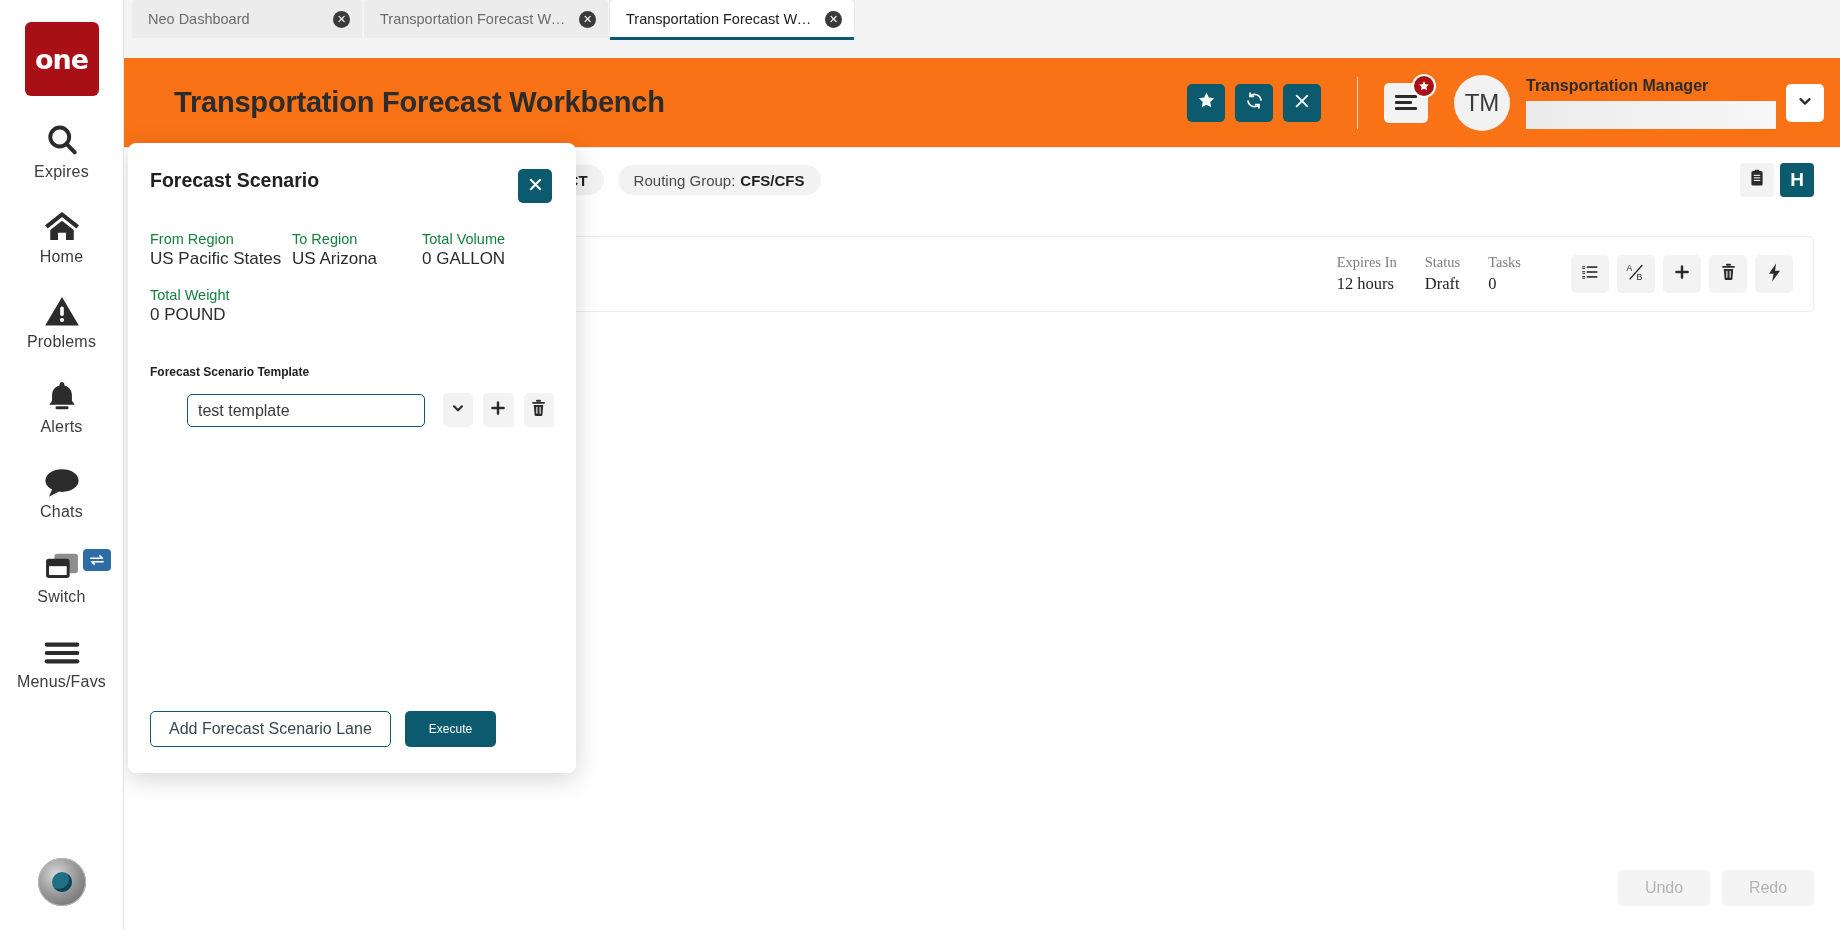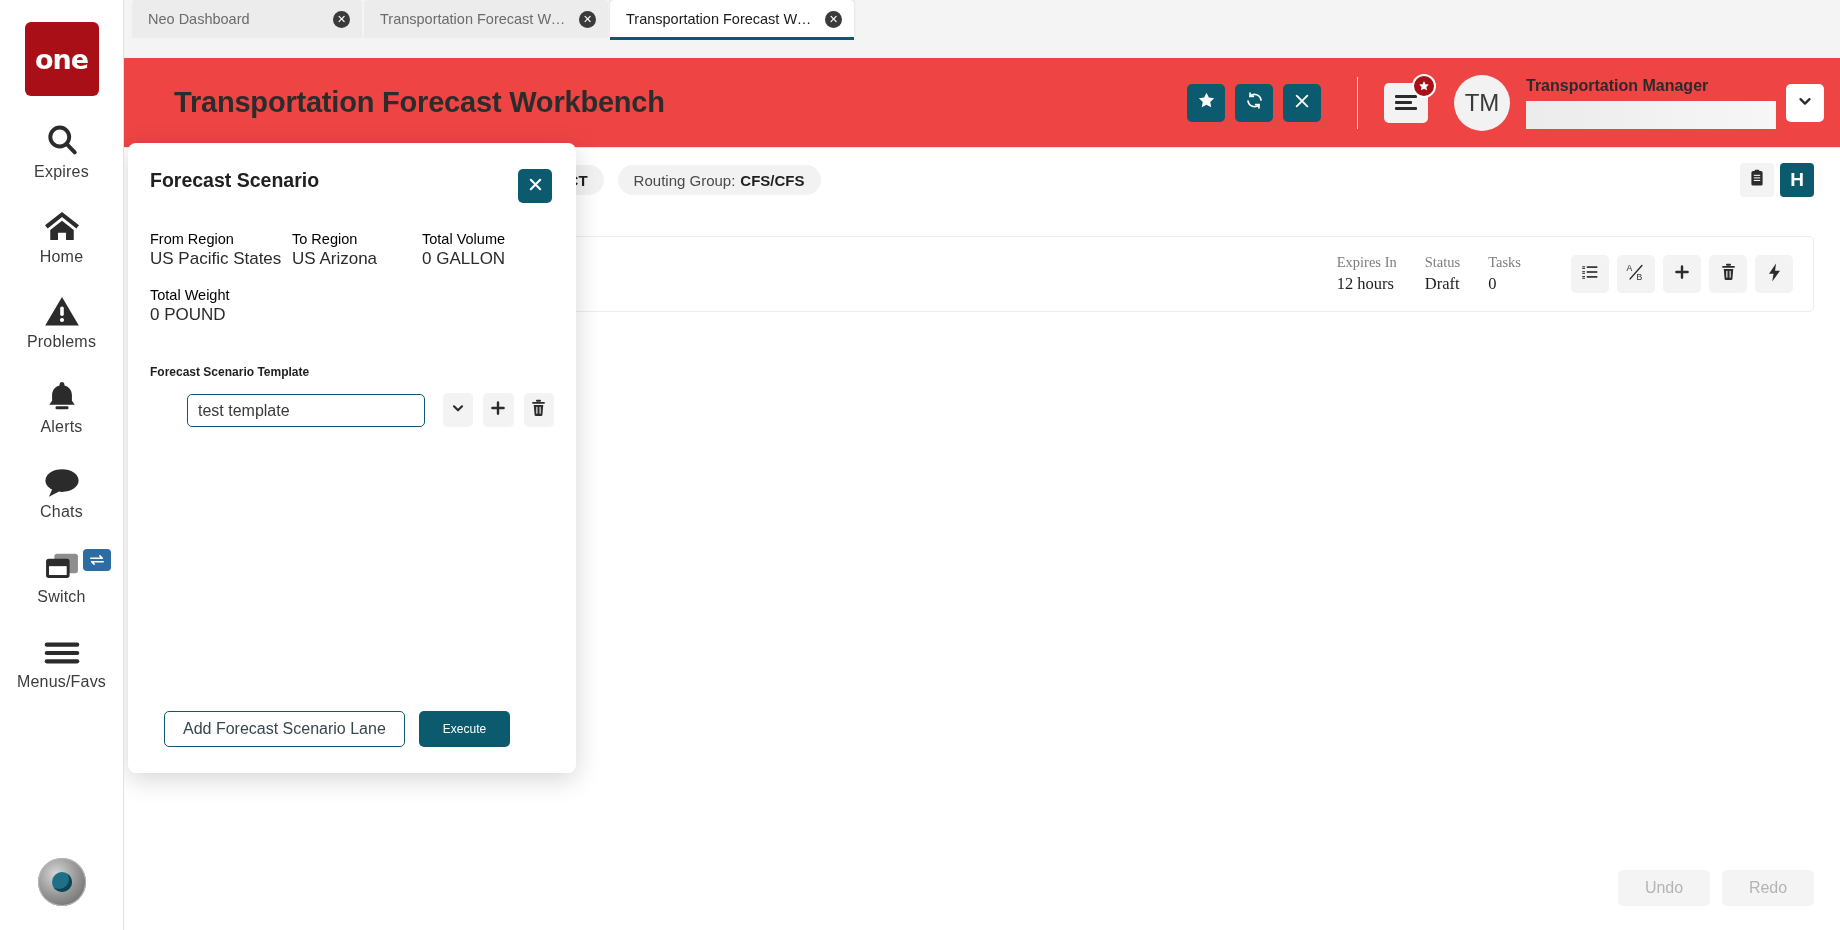--- a/index.html
+++ b/index.html
@@ -60,21 +60,21 @@
   .tab-label { flex: 1; white-space: nowrap; overflow: hidden; text-overflow: ellipsis; }
   .tab-close {
     width: 17px; height:17px; border-radius:50%; background:#3a3a3a; color:#fff;
     display:flex; align-items:center; justify-content:center; font-size: 11px; flex:none;
     font-family:"DejaVu Sans", sans-serif; line-height:1;
   }
 
   
   #pagehead {
     position:absolute; left:124px; top:58px; width:1716px; height: 90px;
-    background:#ef4444; border-bottom:1px solid #e6e6e6; display:flex; align-items:center;
+    background:#f97316; border-bottom:1px solid #e6e6e6; display:flex; align-items:center;
   }
   #pagetitle { margin-left: 50px; font-size: 29px; font-weight: 700; color:#2c2c2c; letter-spacing:-.2px; }
   #head-actions { margin-left: auto; display:flex; align-items:center; }
   .hbtn {
     width: 38px; height:38px; border-radius:5px; background:#0c5a6e; color:#fff;
     display:flex; align-items:center; justify-content:center; margin-left: 10px; cursor:pointer;
   }
   #head-divider { width:1px; height: 52px; background:#dcdcdc; margin: 0 26px 0 36px; }
   #burger {
     position: relative; width: 44px; height: 40px; border-radius: 5px; background:#f3f3f3;
@@ -144,37 +144,37 @@
   #modal-head { display:flex; align-items:flex-start; padding: 26px 24px 0 22px; }
   #modal-title { font-size: 19.5px; font-weight: 700; color:#202020; }
   #modal-close {
     margin-left:auto; width: 34px; height:34px; border-radius:5px; background:#0c5a6e; color:#fff;
     display:flex; align-items:center; justify-content:center; cursor:pointer; font-size: 16px; font-weight: 700;
     font-family:"DejaVu Sans", sans-serif;
   }
   #summary { padding: 28px 22px 0 22px; }
   #summary-row1 { display:flex; }
   .field { margin-bottom: 18px; }
-  .field .k { font-size: 14.5px; color:#000000; }
+  .field .k { font-size: 14.5px; color:#15803d; }
   .field .v { font-size: 17px; color:#2b2b2b; margin-top: 2px; }
   #f-from { width: 142px; }
   #f-to { width: 130px; }
   #tpl-title { padding: 22px 22px 0 22px; font-size: 12px; font-weight:700; color:#1f1f1f; }
   #tpl-row { display:flex; align-items:flex-end; padding: 14px 22px 0 22px; margin-left: 37px; }
   #tpl-input {
     width: 278px; height: 33px; border: 1px solid #0c5a6e; border-radius: 5px;
     padding: 0 10px; font-size: 16px; color:#3a3a3a; font-family:"Liberation Sans", sans-serif;
     outline: none; background:#fff;
   }
   .tplbtn {
     width: 36px; height:34px; border-radius:5px; background:#f3f3f3; color:#2b2b2b;
     display:flex; align-items:center; justify-content:center; cursor:pointer; margin-left: 10px;
   }
   #tplbtn-caret { margin-left: 18px; }
-  #modal-foot { margin-top:auto; display:flex; align-items:flex-end; padding: 0 22px 26px 36px; }
+  #modal-foot { margin-top:auto; display:flex; align-items:flex-end; padding: 0 22px 26px 22px; }
   #add-lane {
     height: 36px; padding: 0 18px; border:1px solid #0c5a6e; border-radius:5px; background:#fff;
     color:#37474d; font-size: 16px; display:flex; align-items:center; cursor:pointer;
   }
   #execute {
     height: 36px; padding: 0 24px; border-radius:5px; background:#0c5a6e; color:#fff;
     font-size: 12px; display:flex; align-items:center; margin-left: 14px; cursor:pointer;
   }
 </style>
 </head>

